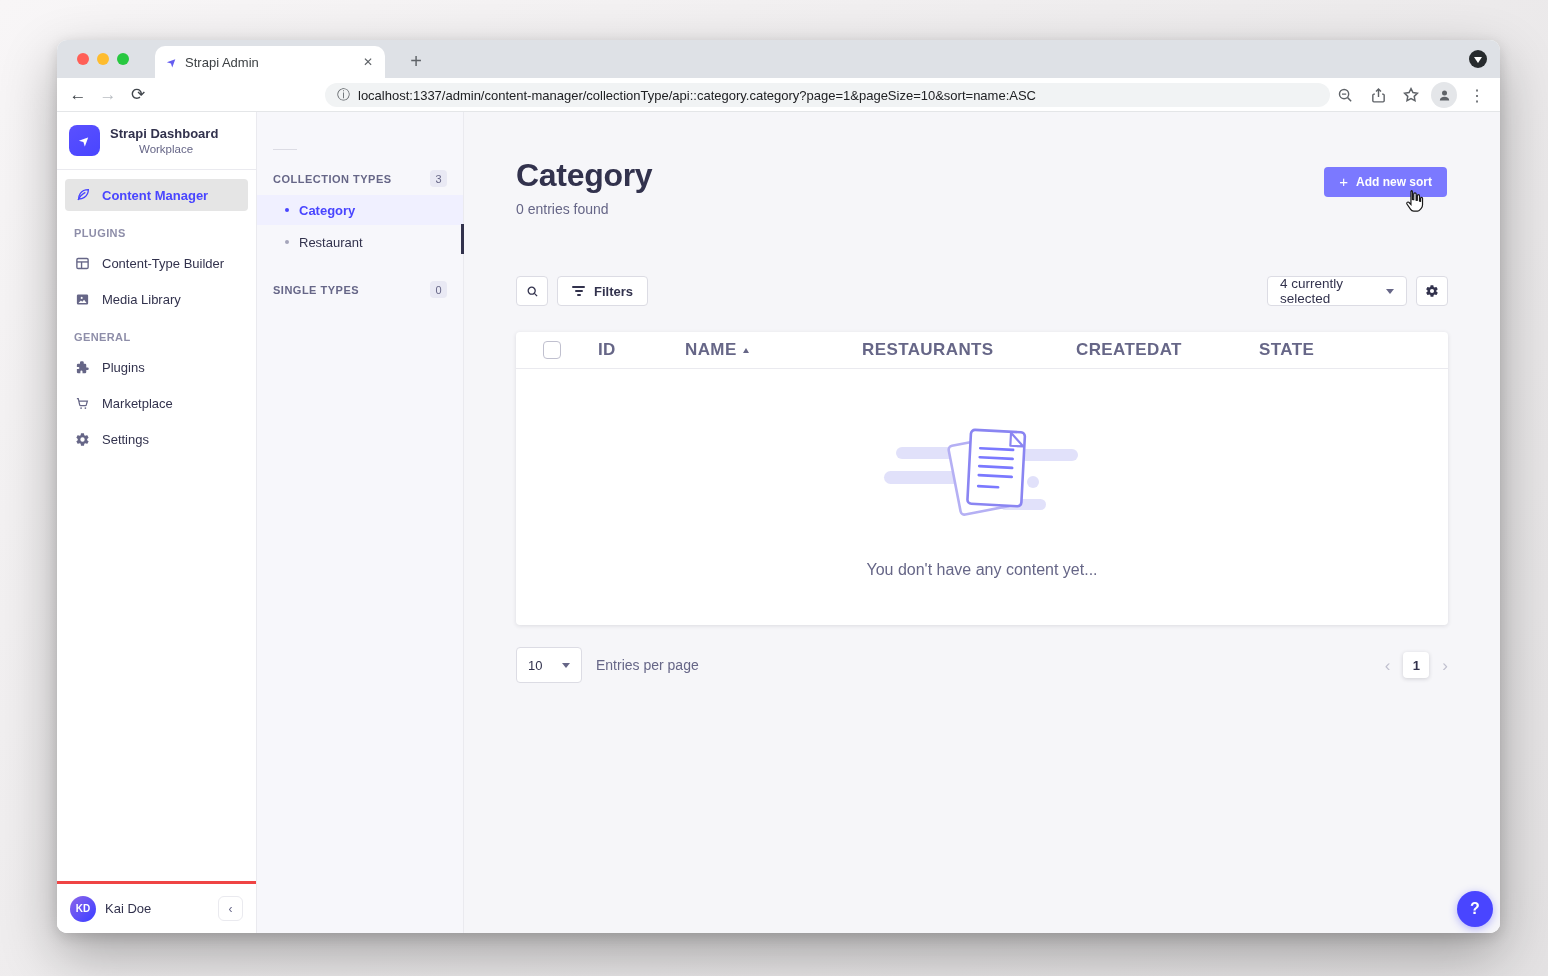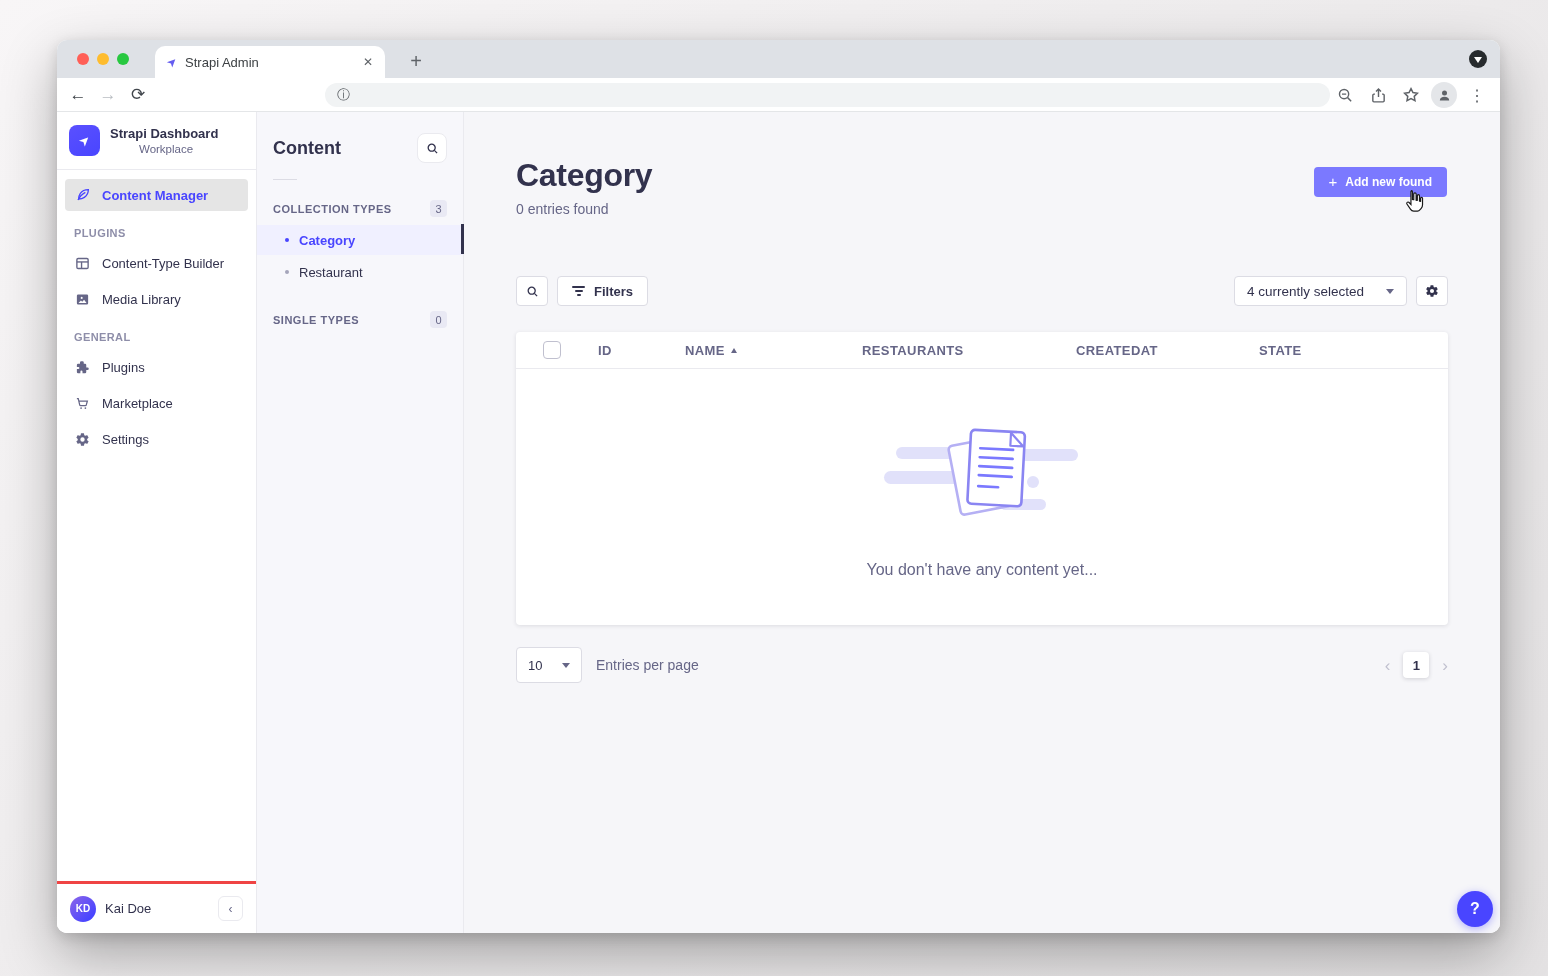--- a/index.html
+++ b/index.html
@@ -104,31 +104,31 @@
   .action-row { position:absolute; top:164px; left:52px; right:52px; height:30px; display:flex; align-items:center; }
   .sq-btn { width:32px; height:30px; background:#fff; border:1px solid #dcdce4; border-radius:4px;
     display:flex; align-items:center; justify-content:center; color:#32324d; }
   .filters-btn { height:30px; margin-left:9px; padding:0 14px; background:#fff; border:1px solid #dcdce4;
     border-radius:4px; display:flex; align-items:center; gap:9px; font-size:13px; font-weight:bold;
     color:#32324d; font-family:inherit;justify-content:space-between; }
   .filter-ico { display:flex; flex-direction:column; gap:2.5px; align-items:center; }
   .filter-ico i { display:block; height:1.8px; background:#32324d; border-radius:1px; }
   .filter-ico i:nth-child(1){width:13px}.filter-ico i:nth-child(2){width:8px}.filter-ico i:nth-child(3){width:4px}
   .right-tools { margin-left:auto; display:flex; align-items:center; gap:9px; }
-  .select-box { height:30px; width:173px; background:#fff; border:1px solid #dcdce4; border-radius:4px;
+  .select-box { height:30px; width:140px; background:#fff; border:1px solid #dcdce4; border-radius:4px;
     display:flex; align-items:center; padding:0 12px; font-size:13.5px; color:#32324d; }
   .caret-down { margin-left:auto; width:0; height:0; border-left:4px solid transparent;
     border-right:4px solid transparent; border-top:5px solid #666687; }
 
   .table-card { position:absolute; top:220px; left:52px; width:932px; height:293px; background:#fff;
     border-radius:4px; box-shadow:0 1px 4px rgba(33,33,52,.12); }
   .thead { height:37px; display:grid; grid-template-columns:82px 87px 177px 214px 183px 1fr;
     align-items:center; border-bottom:1px solid #eaeaef; }
   .checkbox { width:18px; height:18px; margin-left:27px; border:1px solid #c0c0cf; border-radius:4px; background:#fff; }
-  .th { font-size:13px; font-weight:bold; letter-spacing:.4px; color:#666687; display:flex; align-items:center; gap:6px; }
+  .th { font-size:17px; font-weight:bold; letter-spacing:.4px; color:#666687; display:flex; align-items:center; gap:6px; }
   .sort-asc { width:0; height:0; border-left:3.5px solid transparent; border-right:3.5px solid transparent;
     border-bottom:5px solid #666687; }
   .empty-wrap { position:absolute; top:37px; left:0; right:0; bottom:0; display:flex;
     flex-direction:column; align-items:center; justify-content:center; }
   .empty-text { font-size:16px; color:#666687; margin-top:34px; }
 
   .pagination { position:absolute; top:538px; left:52px; right:52px; height:30px; display:flex; align-items:center; }
   .pagesize { height:36px; width:66px; background:#fff; border:1px solid #dcdce4; border-radius:4px;
     display:flex; align-items:center; padding:0 11px; font-size:13px; color:#32324d; }
   .pp-label { font-size:14px; color:#666687; margin-left:14px; }
@@ -163,20 +163,21 @@
           <span></span>
         </div>
     </div>
 
     <div class="toolbar">
       <span class="nav-ico back">←</span>
       <span class="nav-ico fwd">→</span>
       <span class="nav-ico">⟳</span>
       <div class="urlbar">
         <span class="info-ico">ⓘ</span>
+        <span class="url-text">localhost:1337/admin/content-manager/collectionType/api::category.category?page=1&amp;pageSize=10&amp;sort=name:ASC</span>
       </div>
       <div class="tool-right">
         <span class="tool-btn">
           <svg width="17" height="17" viewBox="0 0 24 24" fill="none" stroke="#5f6368" stroke-width="2">
             <circle cx="10" cy="10" r="6.5"></circle>
               <line x1="15" y1="15" x2="20" y2="20"></line>
               <line x1="7" y1="10" x2="13" y2="10"></line>
             </svg>
         </span>
         <span class="tool-btn">
@@ -274,29 +275,20 @@
         </div>
 
         <div class="side-user">
           <span class="kd">KD</span>
           <span class="side-user-name">Kai Doe</span>
           <span class="collapse-btn">‹</span>
         </div>
       </aside>
 
       <nav class="subnav">
-        <div class="subnav-head">
-          <span class="subnav-title">Content</span>
-          <span class="subnav-search">
-            <svg width="13" height="13" viewBox="0 0 24 24" fill="none" stroke="#32324d" stroke-width="2.4">
-              <circle cx="10.5" cy="10.5" r="6.5"></circle>
-                <line x1="15.5" y1="15.5" x2="20.5" y2="20.5"></line>
-              </svg>
-          </span>
-        </div>
         <div class="subnav-divider"></div>
 
         <div class="group-head">
           <span class="group-label">COLLECTION TYPES</span>
           <span class="group-badge">3</span>
         </div>
         <div class="sub-item active">
           <span class="dot"></span>
           <span>Category</span>
         </div>
@@ -313,21 +305,21 @@
         <div class="subnav-scroll"></div>
       </nav>
 
       <main class="content">
         <div class="page-head">
           <div class="page-title">Category</div>
           <div class="page-sub">0 entries found</div>
         </div>
         <button class="add-btn">
           <span class="plus">+</span>
-          <span>Add new found</span>
+          <span>Add new sort</span>
         </button>
 
         <svg class="cursor" viewBox="0 0 24 24">
           <path d="M10.3 2.3c.65 0 1.2.52 1.2 1.2v7.2l.9.1.3-.05V5.6c0-.6.5-1.1 1.1-1.1s1.1.5 1.1 1.1v5.6l.8.15.3-.04V7.1c0-.55.45-1 1-1s1 .45 1 1v5l.7.2.3-.03v-2.8c0-.5.4-.9.9-.9s.9.4.9.9v5.9c0 1.3-.4 2.5-1.2 3.4l-1.3 1.5c-.5.6-1.3 1-2.1 1h-3.6c-1.1 0-2.2-.6-2.8-1.5l-3.4-5c-.3-.5-.2-1.1.2-1.5.5-.5 1.3-.4 1.8.1l1.7 1.9V3.5c0-.68.55-1.2 1.2-1.2z" fill="#ffffff" stroke="#1a1a1a" stroke-width="1.1"></path>
         </svg>
 
         <div class="action-row">
           <span class="sq-btn">
             <svg width="13" height="13" viewBox="0 0 24 24" fill="none" stroke="#32324d" stroke-width="2.4">
               <circle cx="10.5" cy="10.5" r="6.5"></circle>

